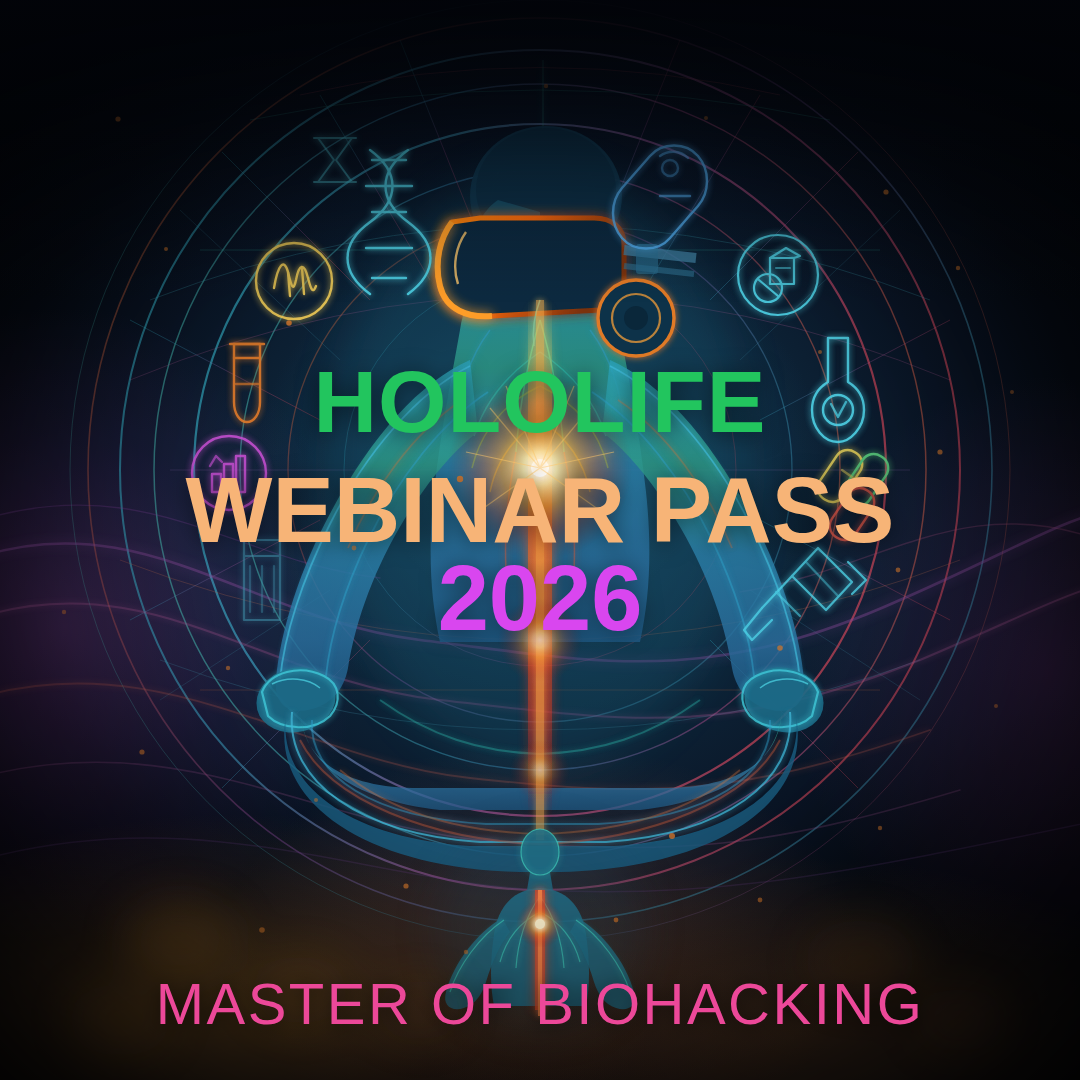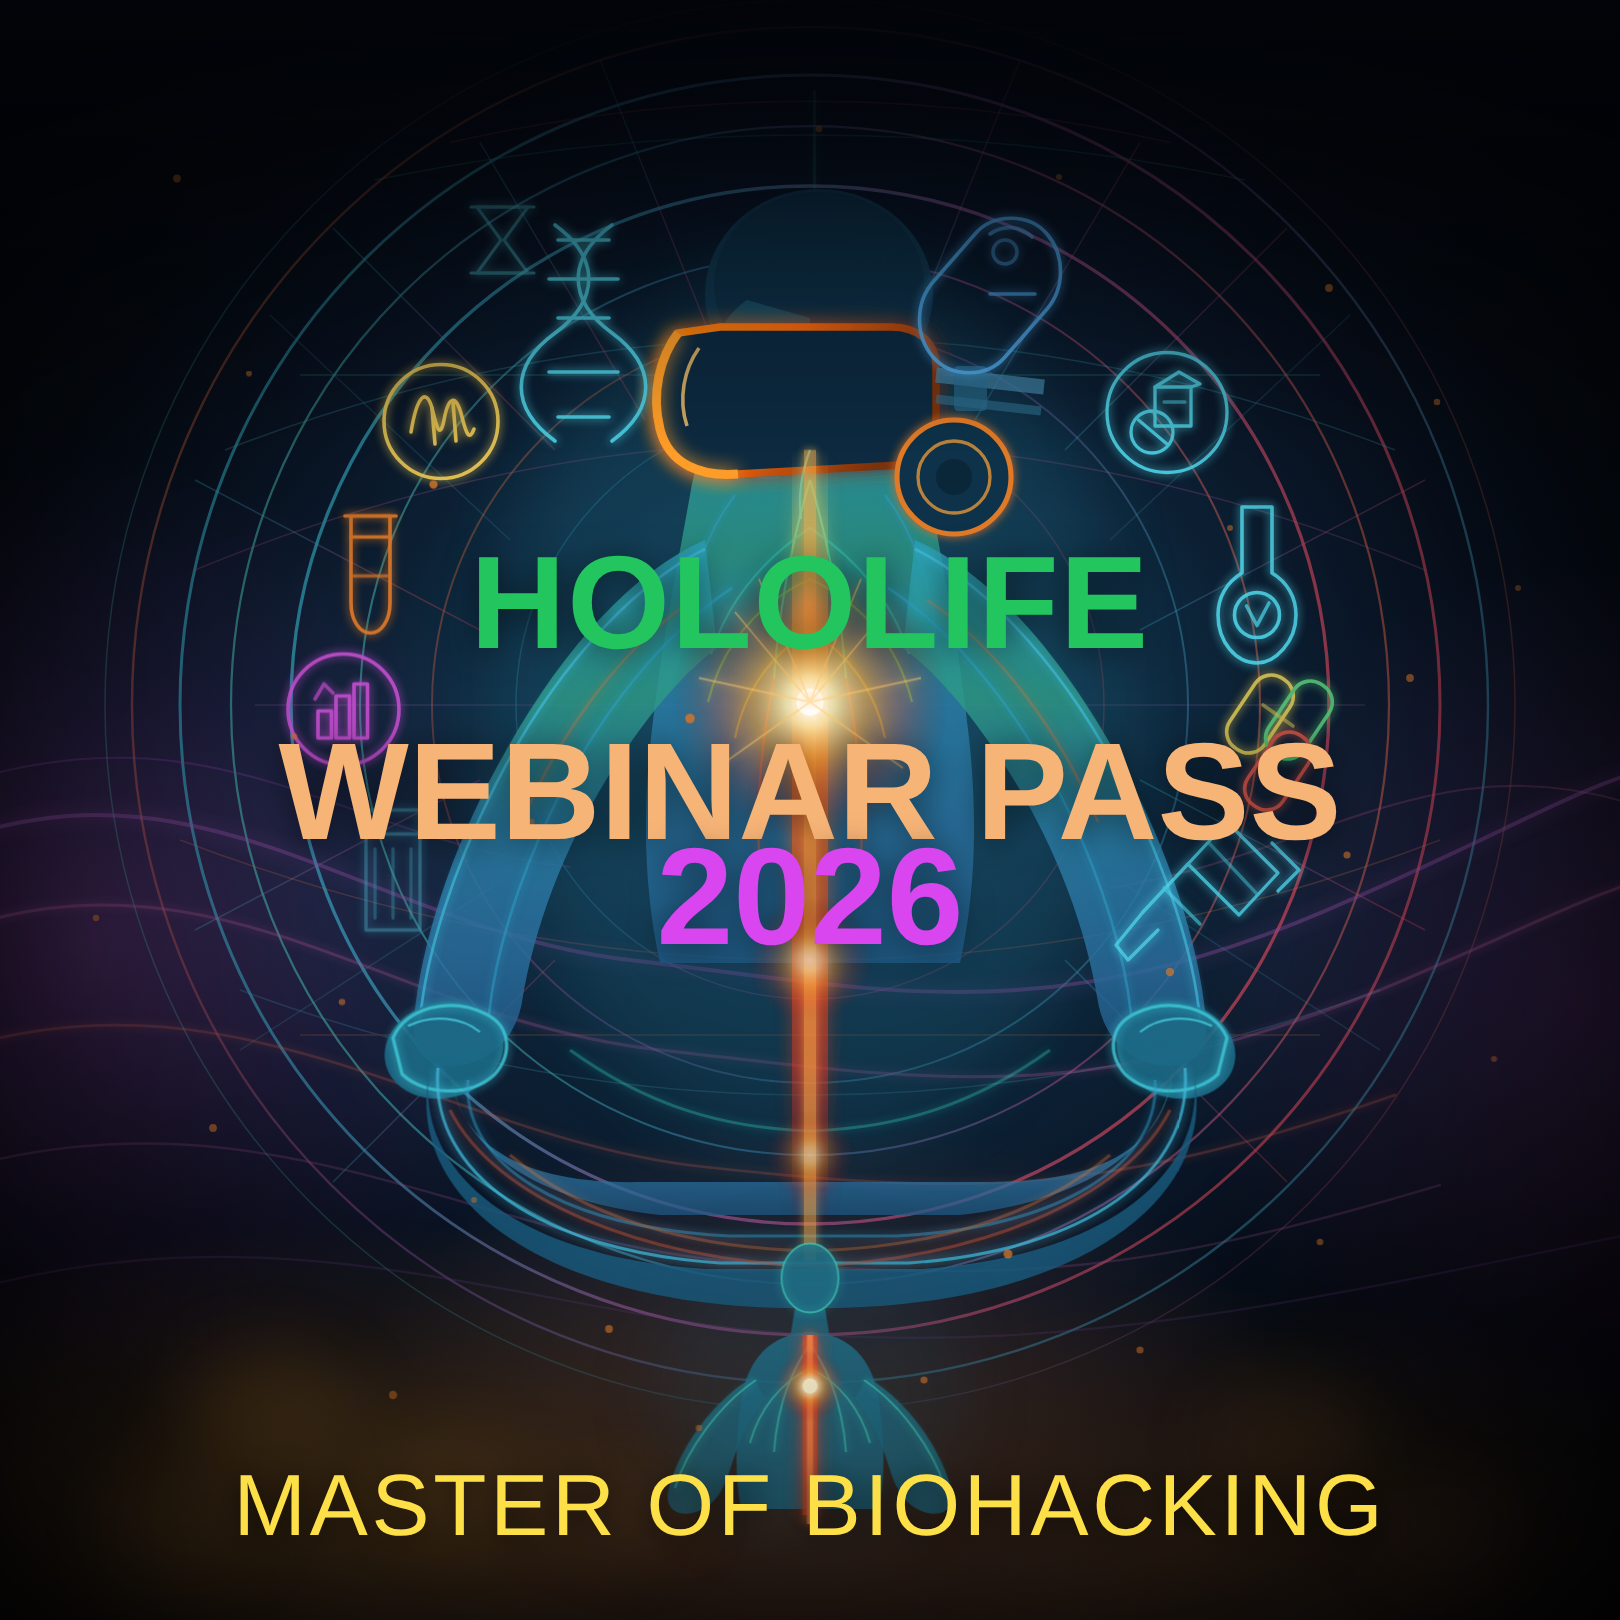--- a/index.html
+++ b/index.html
@@ -64,36 +64,35 @@
     text-shadow:0 2px 22px rgba(0,0,0,0.55);
   }
   #title-webinar{
     top:464px;
     font-size:92px;
     font-weight:bold;
     letter-spacing:0px;
     color:#f7b477;
     line-height:1.0;
     text-shadow:0 2px 22px rgba(0,0,0,0.5);
-    margin-top:18px;
   }
   #title-year{
     top:552px;
     font-size:92px;
     font-weight:bold;
     color:#d946ef;
     line-height:1.0;
     text-shadow:0 2px 22px rgba(0,0,0,0.5);
   }
   #tagline{
     top:975px;
     font-size:58px;
     font-weight:300;
     letter-spacing:2.5px;
-    color:#fde047;
+    color:#ec4899;
     line-height:1.0;
     text-shadow:0 2px 18px rgba(0,0,0,0.6);
   }
 </style>
 </head>
 <body>
 
 <div id="poster">
 
   <div class="layer" id="bg-base"></div>

